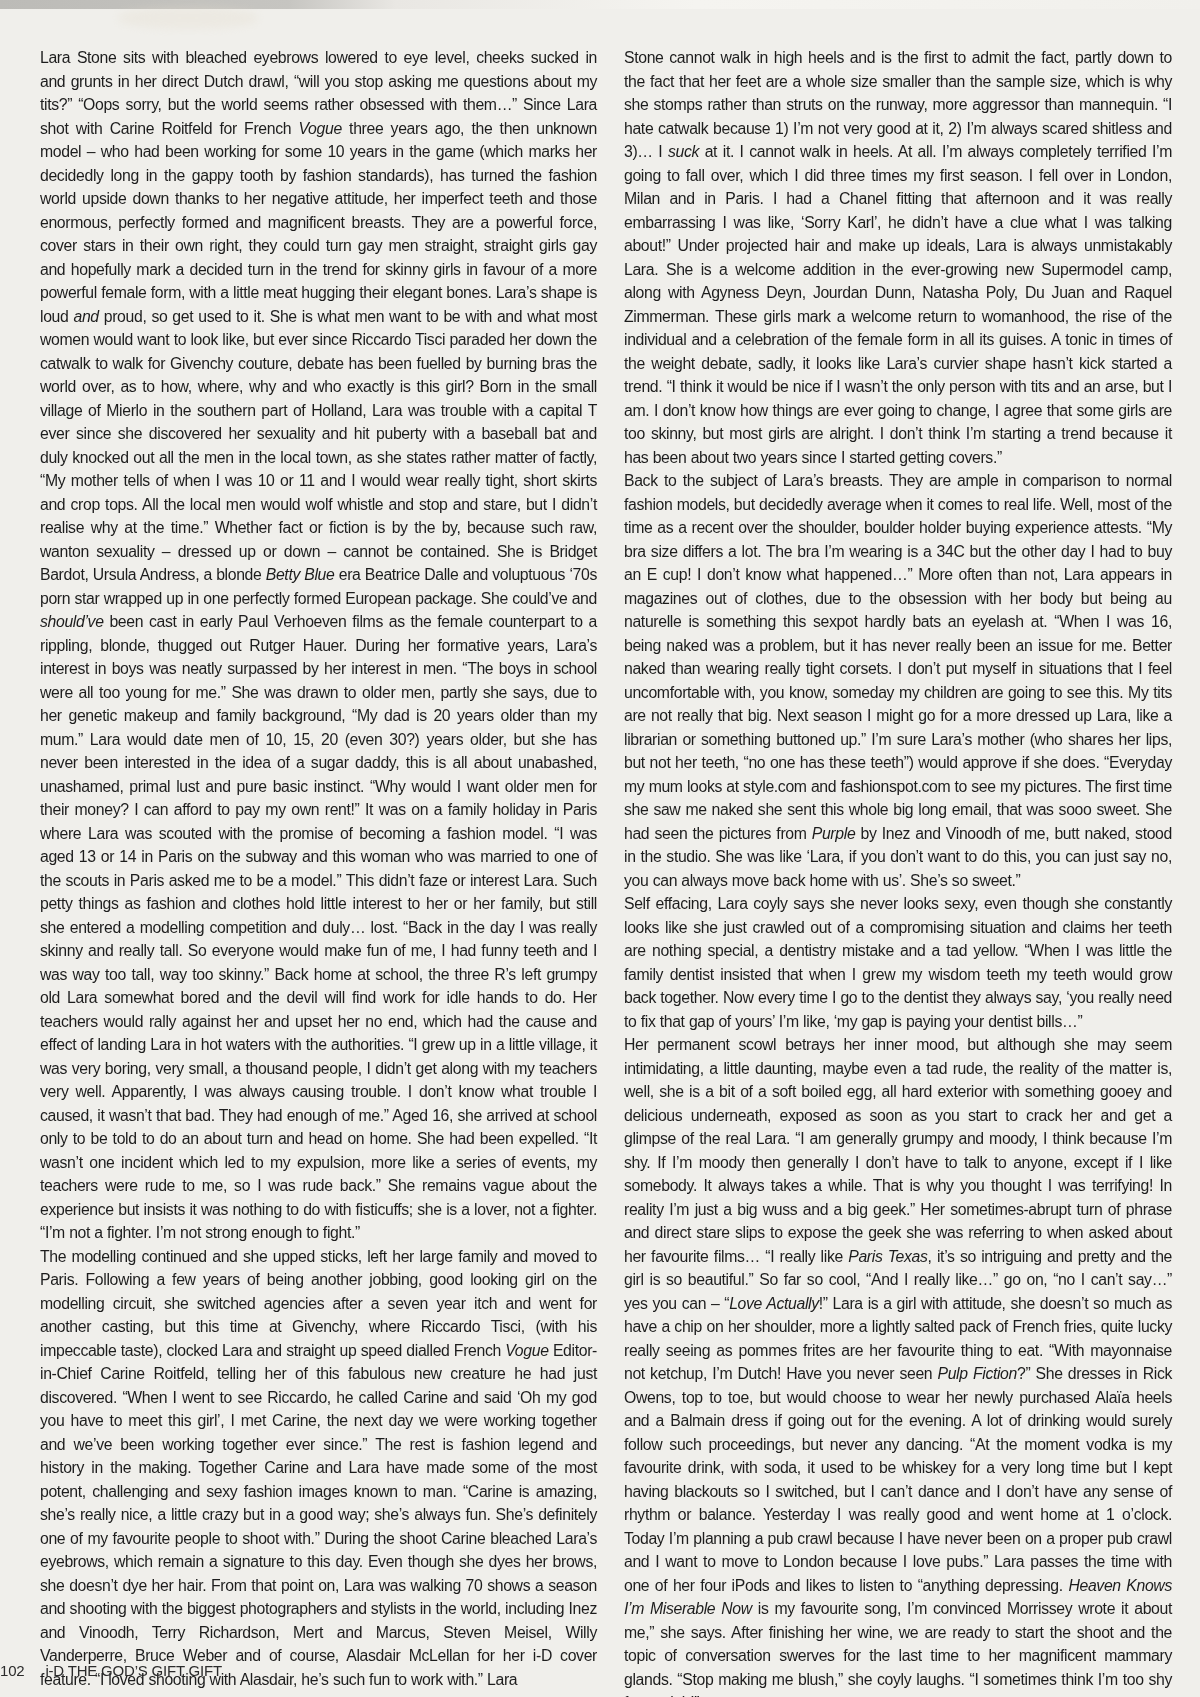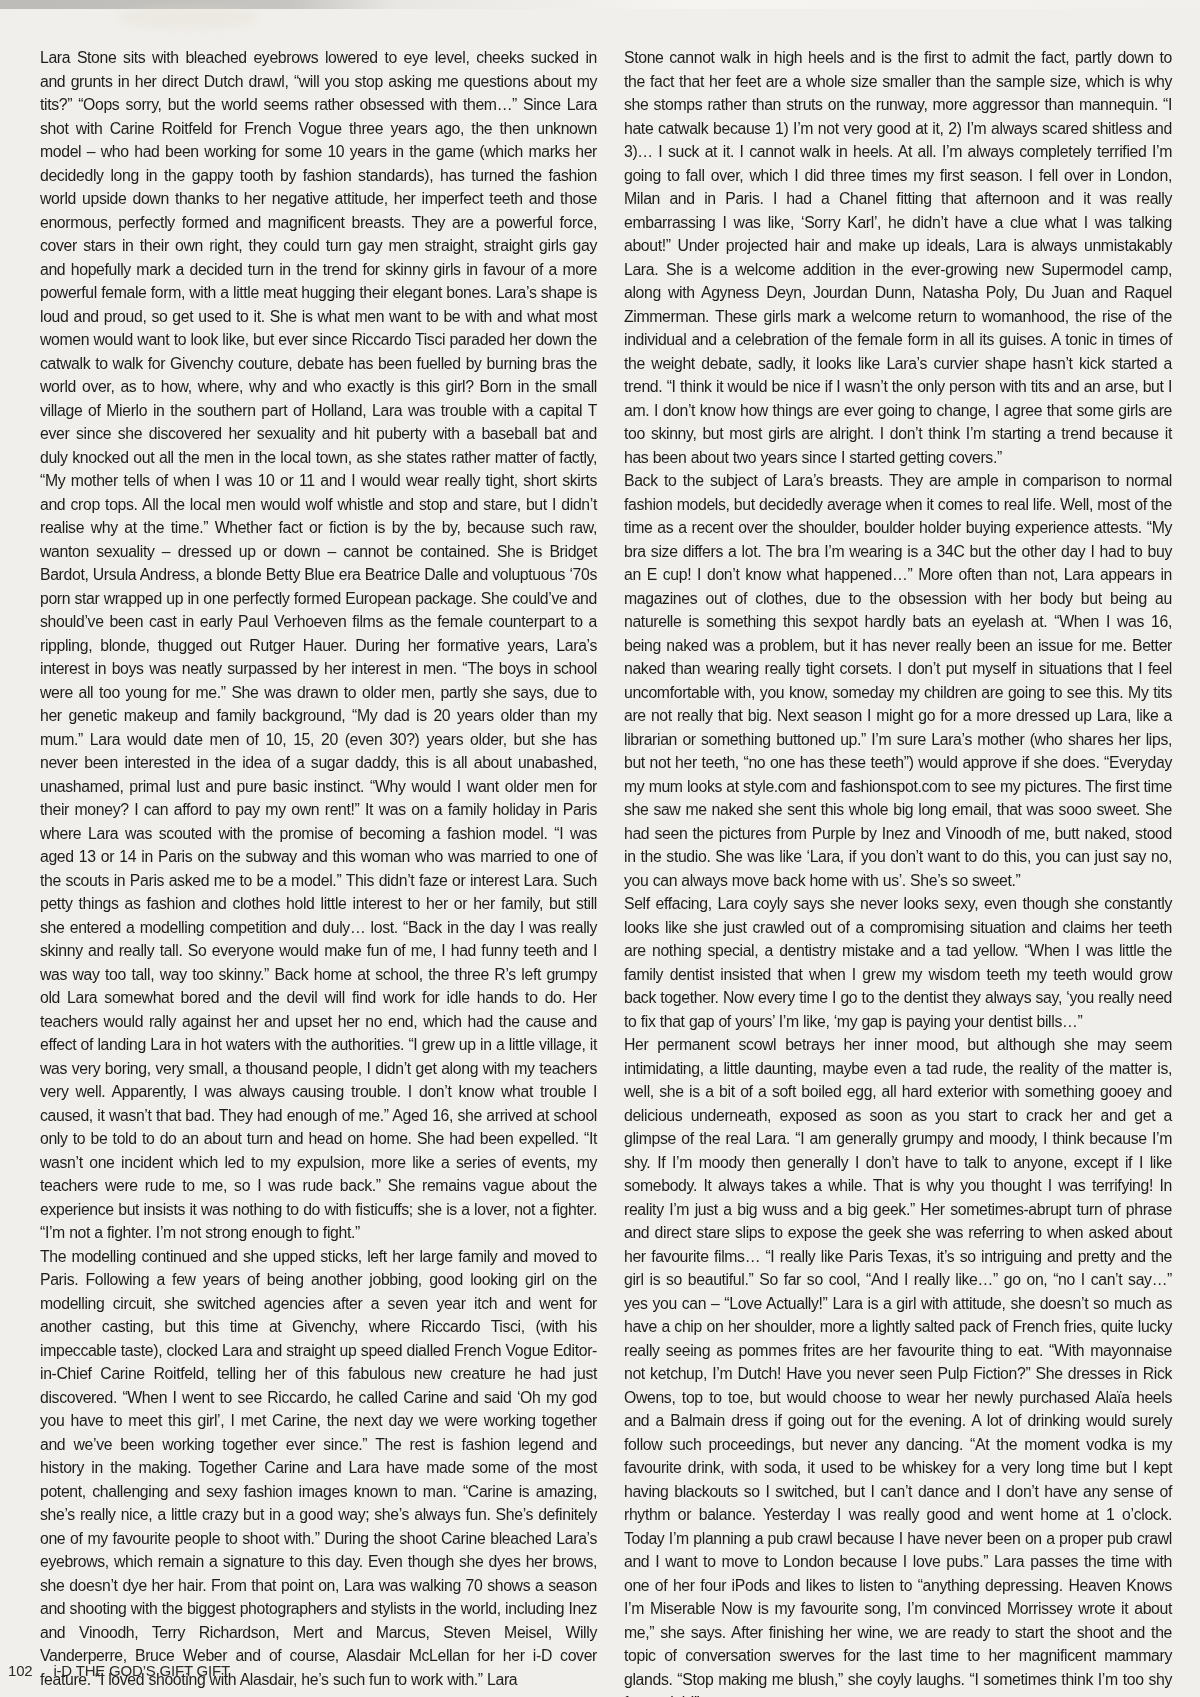--- a/index.html
+++ b/index.html
@@ -29,24 +29,24 @@
   .col-right { width: 548px; }
   p.para {
     margin: 0; padding: 0;
     text-align: justify;
     font-size: 15.8px;
     line-height: 23.5px;
     letter-spacing: -0.35px;
     color: #1d1d1d;
     word-spacing: 0.2px;
   }
-  .it { }
+  .it { font-style: italic; }
   .ul { text-underline-offset: 2px; }
   .footer {
-    position: absolute; left: 8px; top: 1662px;
+    position: absolute; left: 0; top: 1662px;
     display: flex; align-items: baseline; gap: 21px;
     font-size: 15px; letter-spacing: -0.2px;
     color: #2b2b2b;
   }
 </style>
 </head>
 <body style="background: rgb(240, 239, 235);">
 
 <div class="scan-edge"></div>
 <div class="scan-smudge"></div>

